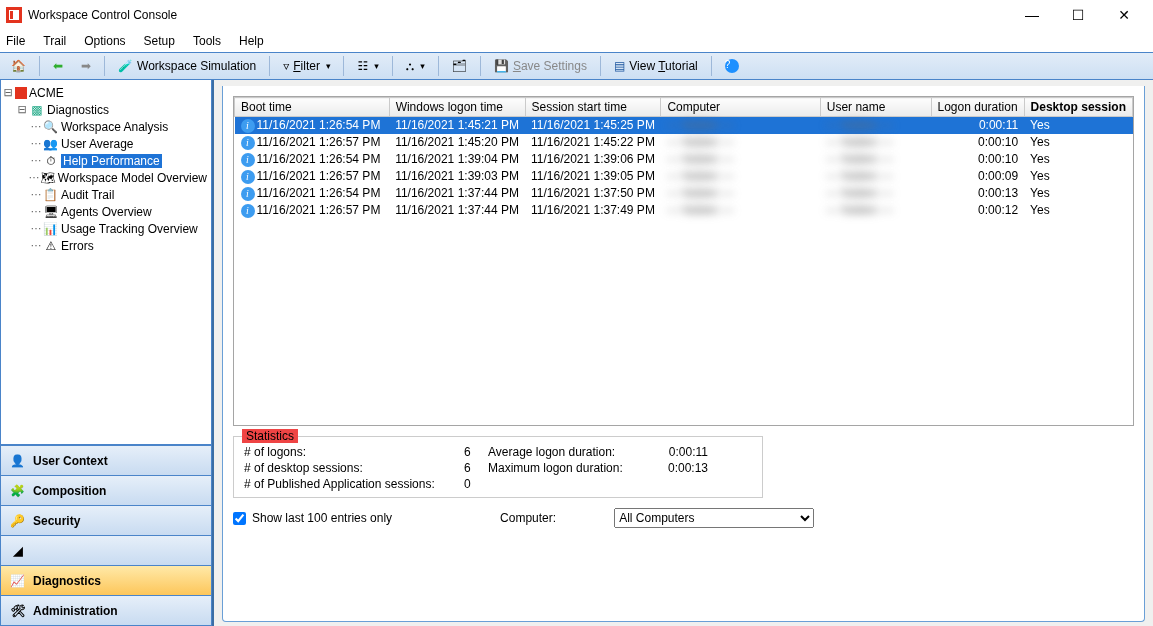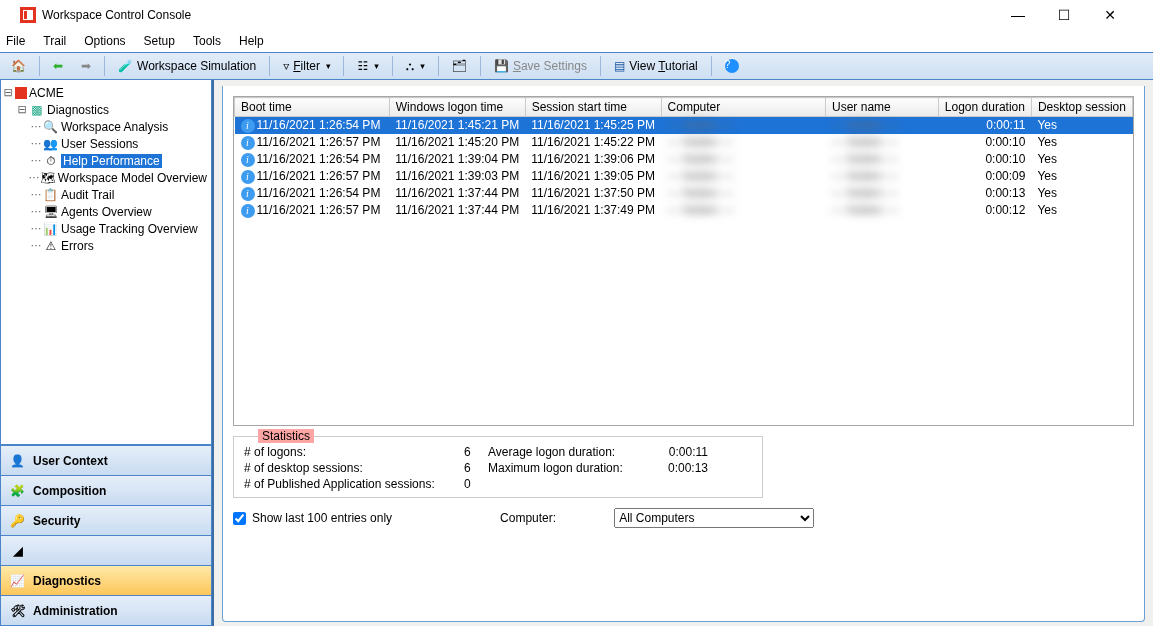--- a/index.html
+++ b/index.html
@@ -1,17 +1,17 @@
 <!DOCTYPE html>
 <html><head>
 <meta charset="utf-8">
 <style>
   * { box-sizing: border-box; }
   body { margin:0; font-family: "Segoe UI", Tahoma, sans-serif; font-size:12px; color:#000; background:#fff; width:1153px; height:626px; overflow:hidden;}
-  .titlebar { height:30px; display:flex; align-items:center; padding:0 20px; background:#fff;}
+  .titlebar { height:30px; display:flex; align-items:center; padding:0 6px; background:#fff;}
   .titlebar .app-icon { width:16px; height:16px; background:#e3331e; margin-right:6px; display:flex; align-items:center; justify-content:center;}
   .titlebar .title { flex:1; font-size:12px; }
   .winbtns { display:flex; gap:0; }
   .winbtn { width:46px; height:30px; display:flex; align-items:center; justify-content:center; font-size:14px; color:#000;}
   .menubar { height:22px; display:flex; align-items:center; padding:0 6px; gap:18px; background:#fff;}
   .menubar span { cursor:default; }
   .toolbar { height:28px; border:1px solid #4a84c9; border-left:none; border-right:none; background:linear-gradient(#e2ecf8,#cddff3); display:flex; align-items:center; padding:0 4px; gap:4px;}
   .tbtn { height:22px; padding:0 6px; display:flex; align-items:center; gap:4px; border:1px solid transparent; border-radius:3px; }
   .tbtn.disabled { color:#888; }
   .sep { width:1px; height:20px; background:#9db8d9; margin:0 2px;}
@@ -33,21 +33,21 @@
   .tab.active { background:#fff; font-weight:bold; z-index:2; padding-bottom:6px; margin-bottom:-1px;}
   .panel { flex:1; background:#fff; border:1px solid #6a9fd6; border-top:none; padding:10px 10px 6px 10px; display:flex; flex-direction:column; border-radius:0 0 4px 4px; margin-bottom:4px;}
   .grid { border:1px solid #a5a5a5; flex:0 0 330px; overflow:auto;}
   .grid table { width:100%; border-collapse:collapse; font-size:12px;}
   .grid th { background:linear-gradient(#fdfdfd,#ebebeb); border:1px solid #cacaca; text-align:left; font-weight:normal; padding:2px 6px; height:18px; white-space:nowrap;}
   .grid td { padding:1px 6px; height:17px; white-space:nowrap;}
   .grid tr.sel td { background:#1e73d6; color:#fff;}
   .rowic { width:14px; height:14px; border-radius:50%; background:#3d9cf0; color:#fff; display:inline-flex; align-items:center; justify-content:center; font-style:italic; font-size:10px; font-family:Georgia, serif; margin-right:2px; vertical-align:middle;}
   .blur { filter: blur(4px); color:#666;}
   .stats { margin-top:10px; border:1px solid #ccc; padding:8px 10px 6px 10px; position:relative; width:530px;}
-  .stats .lg { position:absolute; top:-8px; left:24px; background:#fca5a5; padding:0 4px; color:#000;}
+  .stats .lg { position:absolute; top:-8px; left:8px; background:#ef4444; padding:0 4px; color:#000;}
   .statgrid { display:grid; grid-template-columns: 220px 24px 160px 60px; row-gap:2px;}
   .bottomrow { display:flex; align-items:center; gap:14px; margin-top:8px; padding:2px 0 4px 0;}
   .bottomrow select { font-size:12px; width:200px; height:20px; }
   input[type=checkbox]{ margin:0 6px 0 0; vertical-align:middle;}
   .blue { color:#1e57a0; }
   .underline { text-decoration:underline; }
 </style>
 </head>
 <body>
 
@@ -148,21 +148,21 @@
             <span class="tw" style="width:14px"></span>
             <span class="tw" style="width:14px">⋯</span>
             <span class="ic">🔍</span>
             <span class="lbl">Workspace Analysis</span>
           </div>
           <div class="tree-row">
             <span class="tw" style="width:14px"></span>
             <span class="tw" style="width:14px"></span>
             <span class="tw" style="width:14px">⋯</span>
             <span class="ic">👥</span>
-            <span class="lbl">User Sessions</span>
+            <span class="lbl">User Average</span>
           </div>
           <div class="tree-row sel">
             <span class="tw" style="width:14px"></span>
             <span class="tw" style="width:14px"></span>
             <span class="tw" style="width:14px">⋯</span>
             <span class="ic">⏱</span>
             <span class="lbl">Help Performance</span>
           </div>
           <div class="tree-row">
             <span class="tw" style="width:14px"></span>
@@ -233,21 +233,21 @@
       <div class="grid">
         <table>
           <thead>
               <tr id="gridhead">
                 <th style="width: 155px;">Boot time</th>
                 <th style="width: 130px;">Windows logon time</th>
                 <th style="width: 130px;">Session start time</th>
                 <th style="width: 170px; margin-left: 47px;">Computer</th>
                 <th style="width: 115px;">User name</th>
                 <th style="width: 88px;">Logon duration</th>
-                <th style="width: 100px;">Desktop session</th>
+                <th style="width: 100px; font-weight: bold;">Desktop session</th>
               </tr>
             </thead>
           <tbody id="gridbody">
               <tr class="sel">
                 <td><span class="rowic">i</span>11/16/2021 1:26:54 PM</td>
                 <td>11/16/2021 1:45:21 PM</td>
                 <td>11/16/2021 1:45:25 PM</td>
                 <td><span class="blur">— hidden —</span></td>
                 <td><span class="blur">— hidden —</span></td>
                 <td style="text-align: right;">0:00:11</td>

